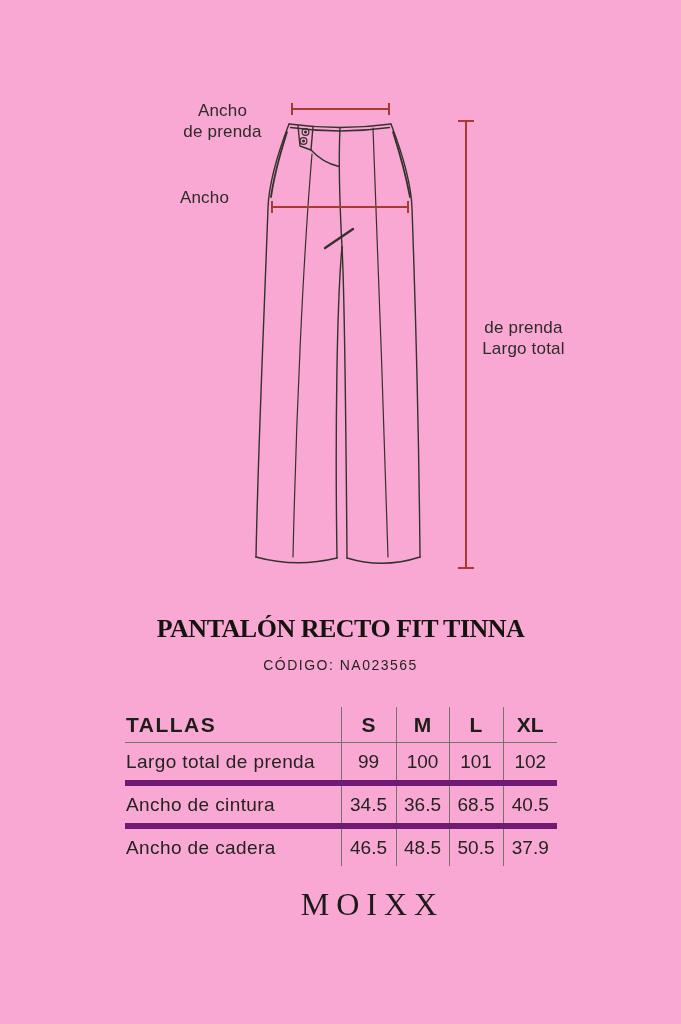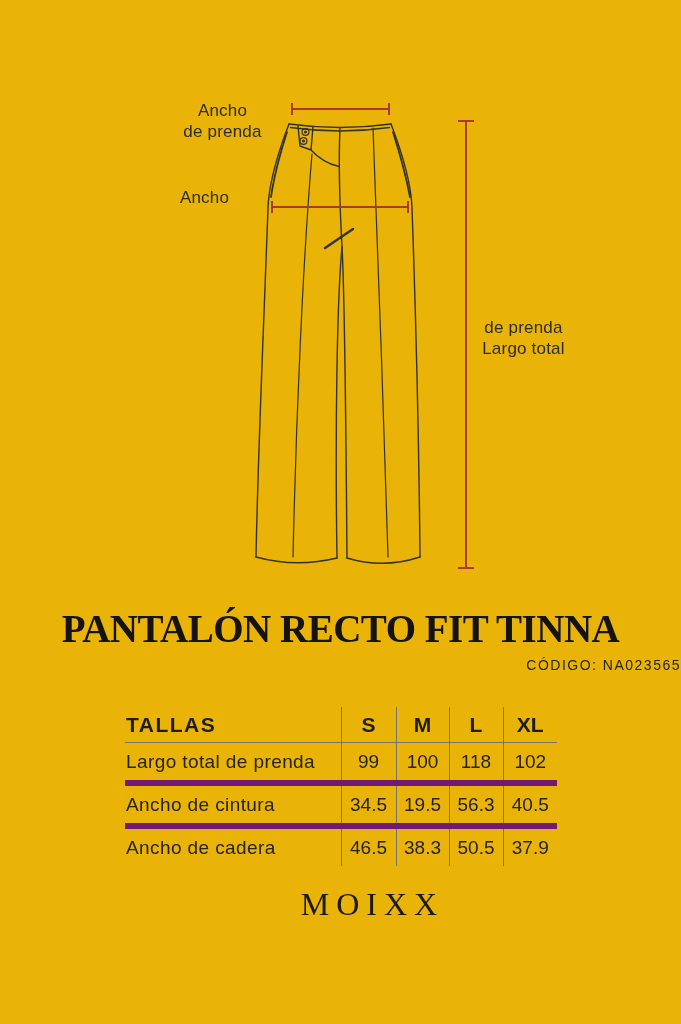--- a/index.html
+++ b/index.html
@@ -1,20 +1,20 @@
 <!DOCTYPE html>
 <html><head>
 <meta charset="utf-8">
 <style>
   html,body { margin:0; padding:0; }
   .page {
     position: relative;
     width: 681px;
     height: 1024px;
-    background: #eab308;
+    background: #f9a8d4;
     font-family: "Liberation Sans", sans-serif;
     color: #21201B;
     overflow: hidden;
   }
   .diagram-svg { position: absolute; left: 0; top: 0; }
 
   .measure-label {
     position: absolute;
     font-size: 17px;
     line-height: 21px;
@@ -28,30 +28,30 @@
   .label-length { left: 453px; top: 317px; width: 141px; }
 
   .product-title {
     position: absolute;
     left: 0; top: 606px;
     width: 100%;
     margin: 0;
     text-align: center;
     font-family: "Liberation Serif", serif;
     font-weight: bold;
-    font-size: 39px;
+    font-size: 26px;
     line-height: 45px;
     letter-spacing: -0.5px;
     color: #14130F;
   }
   .product-code {
     position: absolute;
     left: 0; top: 657px;
     width: 100%;
-    text-align: right;
+    text-align: center;
     font-size: 14px;
     letter-spacing: 1.5px;
     color: #26251F;
   }
 
   .size-table {
     position: absolute;
     left: 125px; top: 707px;
     width: 432px;
     border-collapse: collapse;
@@ -199,34 +199,34 @@
         <th>M</th>
         <th>L</th>
         <th>XL</th>
       </tr>
     </thead>
     <tbody>
       <tr>
         <td class="r-label">Largo total de prenda</td>
         <td>99</td>
         <td>100</td>
-        <td>118</td>
+        <td>101</td>
         <td>102</td>
       </tr>
       <tr>
         <td class="r-label">Ancho de cintura</td>
         <td>34.5</td>
-        <td>19.5</td>
-        <td>56.3</td>
+        <td>36.5</td>
+        <td>68.5</td>
         <td>40.5</td>
       </tr>
       <tr>
         <td class="r-label">Ancho de cadera</td>
         <td>46.5</td>
-        <td>38.3</td>
+        <td>48.5</td>
         <td>50.5</td>
         <td>37.9</td>
       </tr>
     </tbody>
   </table>
 
   <div class="brand-logo">MOIXX</div>
 
 </div>
 

